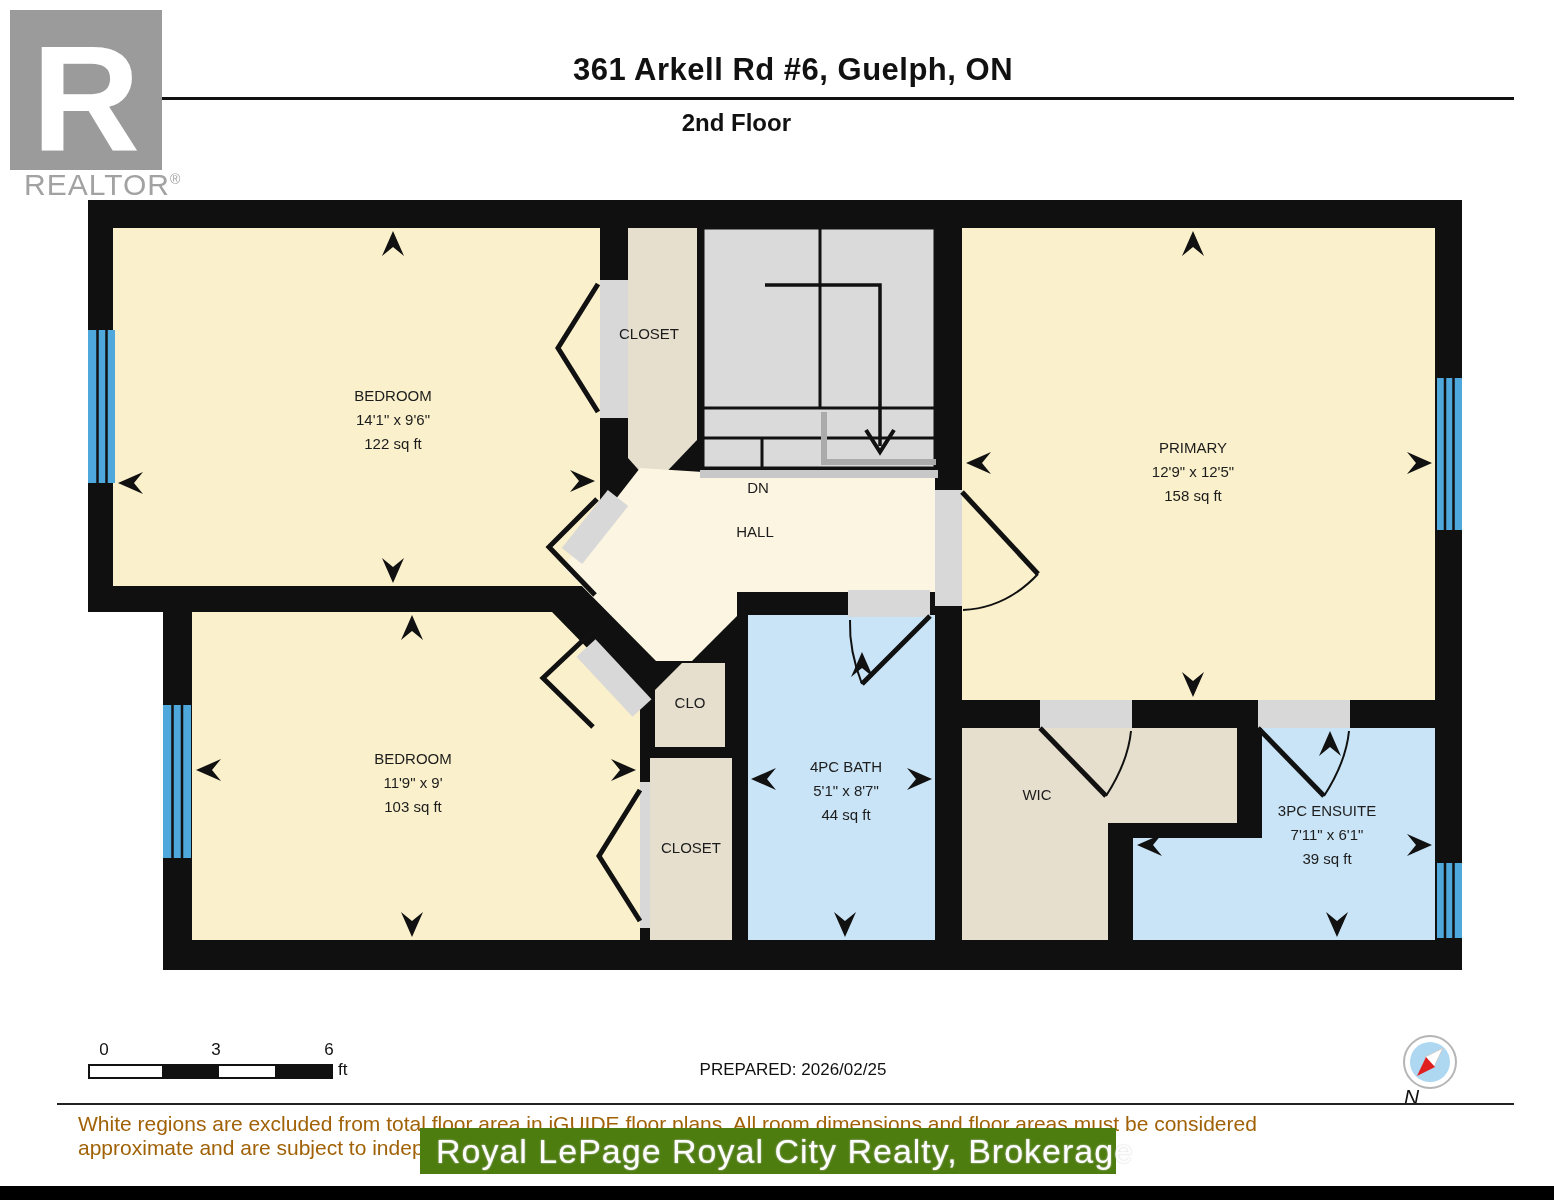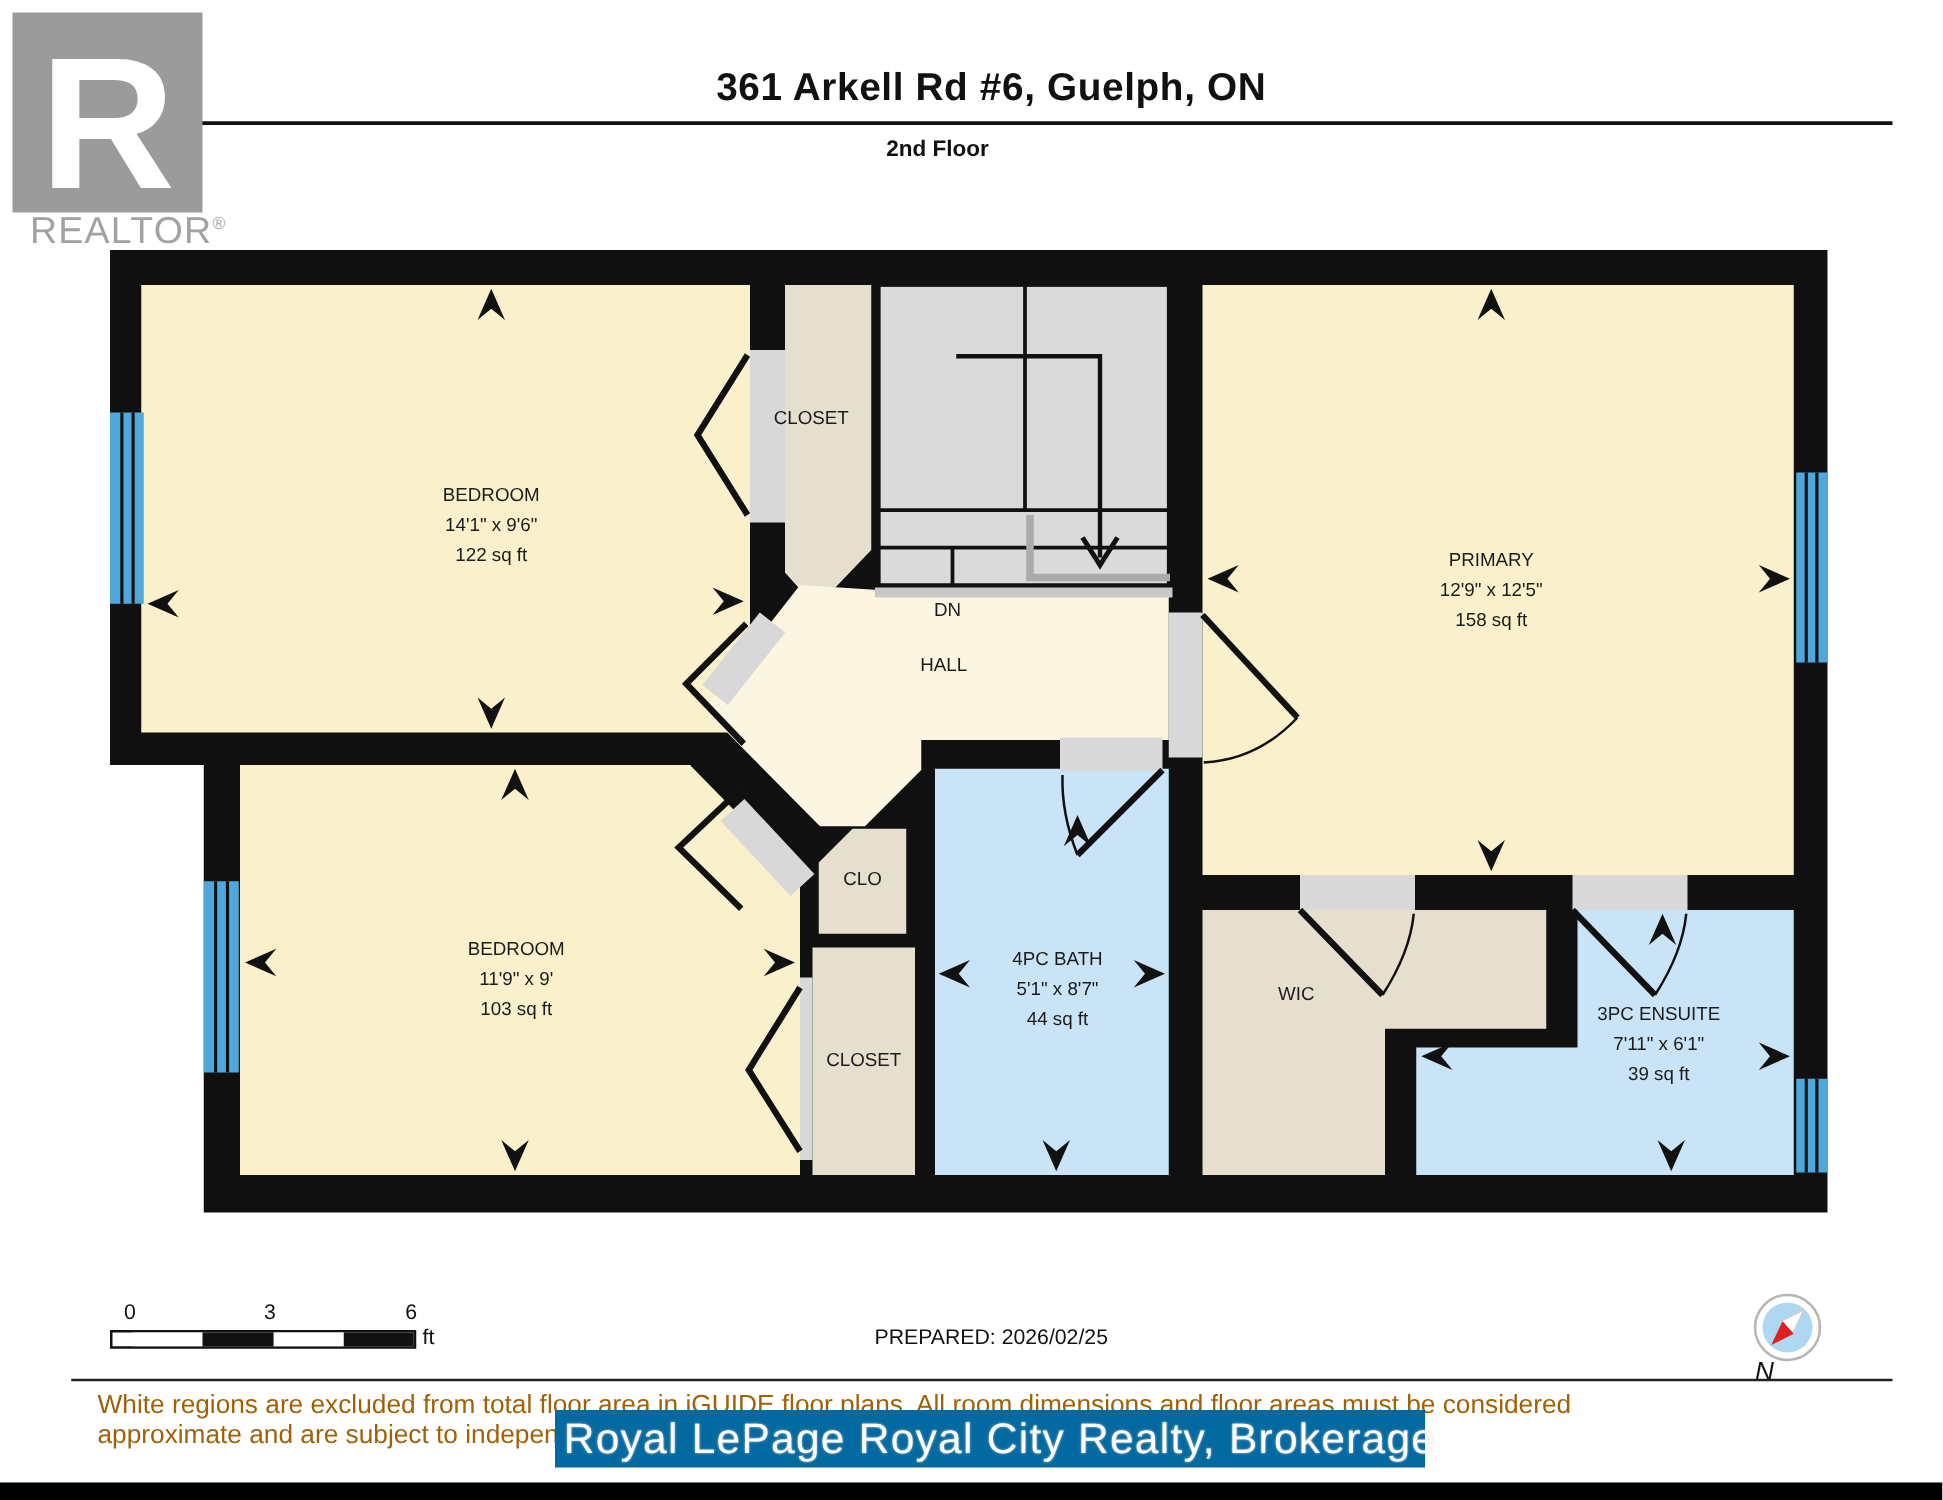--- a/index.html
+++ b/index.html
@@ -2,31 +2,31 @@
 <html><head>
 <meta charset="utf-8">
 <style>
   html,body{margin:0;padding:0;background:#ffffff;}
   #page{position:relative;width:1554px;height:1200px;background:#ffffff;overflow:hidden;
         font-family:"Liberation Sans", sans-serif;color:#111;}
   .abs{position:absolute;padding-left:16px;}
   
   .title{left:0;top:52px;width:1554px;text-align:center;font-size:31px;font-weight:bold;letter-spacing:.5px;}
   .hline{left:57px;top:97px;width:1441px;height:3px;background:#111;}
-  .floorlbl{left:560px;top:109px;width:215px;text-align:right;font-size:18px;font-weight:bold;}
+  .floorlbl{left:560px;top:109px;width:215px;text-align:right;font-size:24px;font-weight:bold;}
   .areas{left:797px;top:109px;font-size:18px;line-height:27px;}
   .areas .l2{padding-left:26px;}
   
   .logo-word{left:8px;top:168px;font-size:30px;color:#a2a2a2;letter-spacing:1px;text-align:right;}
   .logo-word sup{font-size:14px;}
   
   .fline{left:57px;top:1103px;width:1441px;height:2px;background:#222;}
   .disclaimer{left:62px;top:1112px;width:1300px;font-size:21px;color:#a16207;}
-  .watermark{left:444px;top:1128px;width:680px;height:46px;background:#0369a1;
-             display:flex;align-items:center;justify-content:center;}
+  .watermark{left:420px;top:1128px;width:680px;height:46px;background:#4d7c0f;
+             display:flex;align-items:center;justify-content:flex-start;}
   .watermark span{font-size:34px;color:#fdfdfd;letter-spacing:1px;text-shadow:0 0 2px #cfcfcf;white-space:nowrap;}
   .bottombar{left:0;top:1186px;width:1554px;height:14px;background:#000;}
   .prepared{left:0;top:1060px;width:1554px;text-align:center;font-size:17px;}
   
   .sb-num{top:1040px;width:20px;text-align:center;font-size:17px;}
   .sb-bar{left:88px;top:1064px;width:225px;height:11px;border:2px solid #111;display:flex;}
   .sb-bar i{display:block;height:100%;width:25%;}
   .sb-ft{left:322px;top:1060px;font-size:17px;}
   
   .rlabel{font-family:"Liberation Sans", sans-serif;font-size:15px;fill:#1c1c1c;text-anchor:middle;}

